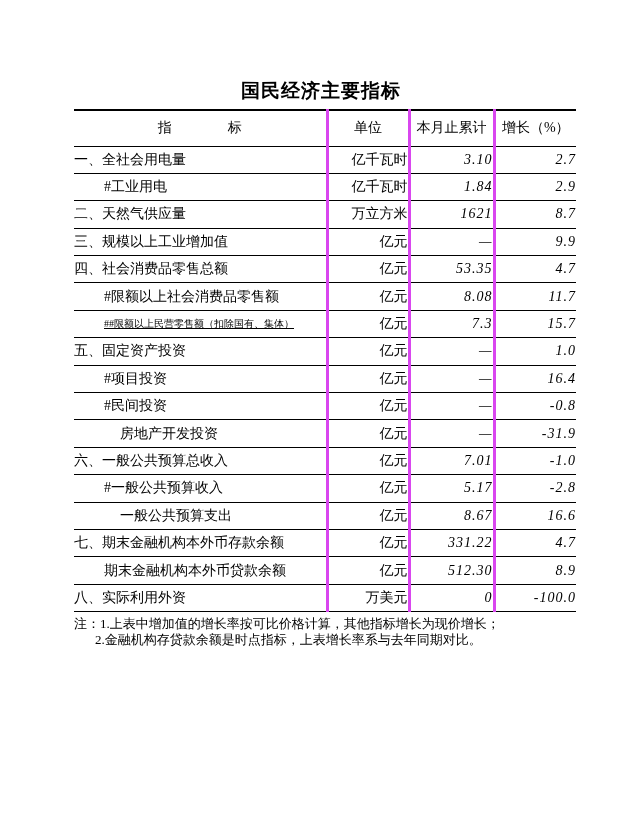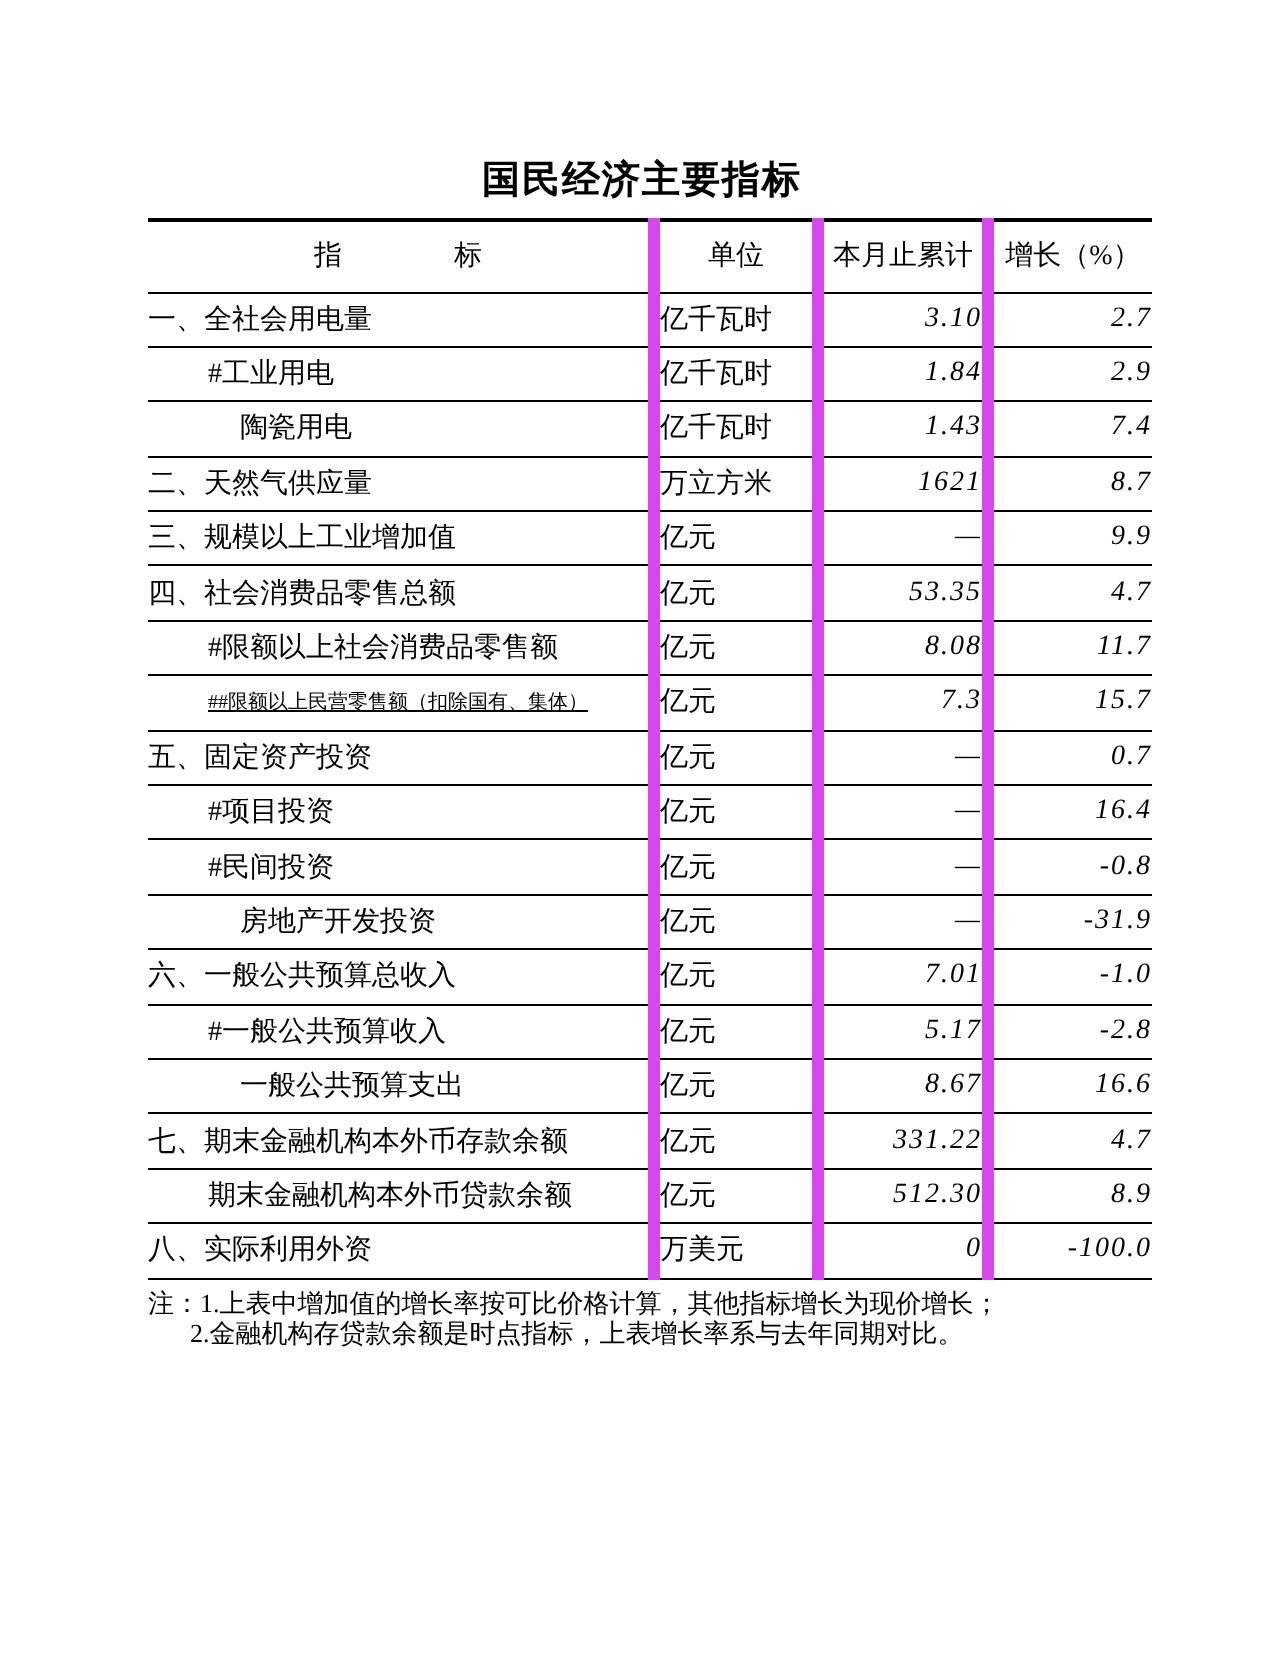--- a/index.html
+++ b/index.html
@@ -40,30 +40,30 @@
     border-bottom: 1px solid #000;
     font-weight: normal;
     font-size: 14px;
     padding: 0;
     overflow: hidden;
     white-space: nowrap;
   }
   
   table.indicators th + th,
   table.indicators td + td {
-    border-left: 6px solid #d946ef;
+    border-left: 3px solid #d946ef;
   }
   table.indicators th { height: 36px; text-align: center; }
   table.indicators td { height: 27.4px; }
   .head-ind { white-space: pre; }
   .c-ind  { text-align: left; padding-left: 3px; }
   .c-ind.i1 { padding-left: 30px; }
   .c-ind.i2 { padding-left: 46px; }
   tr.small-row .c-ind { font-size: 10px; text-decoration: underline; }
-  .c-unit { text-align: left; }
+  .c-unit { text-align: right; }
   .c-num  { text-align: right; padding-right: 4px; letter-spacing: 1px; font-style: italic; }
   .notes {
     margin: 4px 0 0 74px;
     font-size: 13px;
     line-height: 15.5px;
   }
   .note-line2 { padding-left: 21px; }
 </style>
 </head>
 <body>
@@ -94,26 +94,20 @@
         <td class="c-num">3.10</td>
         <td class="c-num">2.7</td>
       </tr>
       <tr>
         <td class="c-ind i1">#工业用电</td>
         <td class="c-unit">亿千瓦时</td>
         <td class="c-num">1.84</td>
         <td class="c-num">2.9</td>
       </tr>
       <tr>
-        <td class="c-ind i2">陶瓷用电</td>
-        <td class="c-unit">亿千瓦时</td>
-        <td class="c-num">1.43</td>
-        <td class="c-num">7.4</td>
-      </tr>
-      <tr>
         <td class="c-ind">二、天然气供应量</td>
         <td class="c-unit">万立方米</td>
         <td class="c-num">1621</td>
         <td class="c-num">8.7</td>
       </tr>
       <tr>
         <td class="c-ind">三、规模以上工业增加值</td>
         <td class="c-unit">亿元</td>
         <td class="c-num">—</td>
         <td class="c-num">9.9</td>
@@ -133,21 +127,21 @@
       <tr class="small-row">
         <td class="c-ind i1">##限额以上民营零售额（扣除国有、集体）</td>
         <td class="c-unit">亿元</td>
         <td class="c-num">7.3</td>
         <td class="c-num">15.7</td>
       </tr>
       <tr>
         <td class="c-ind">五、固定资产投资</td>
         <td class="c-unit">亿元</td>
         <td class="c-num">—</td>
-        <td class="c-num">0.7</td>
+        <td class="c-num">1.0</td>
       </tr>
       <tr>
         <td class="c-ind i1">#项目投资</td>
         <td class="c-unit">亿元</td>
         <td class="c-num">—</td>
         <td class="c-num">16.4</td>
       </tr>
       <tr>
         <td class="c-ind i1">#民间投资</td>
         <td class="c-unit">亿元</td>

